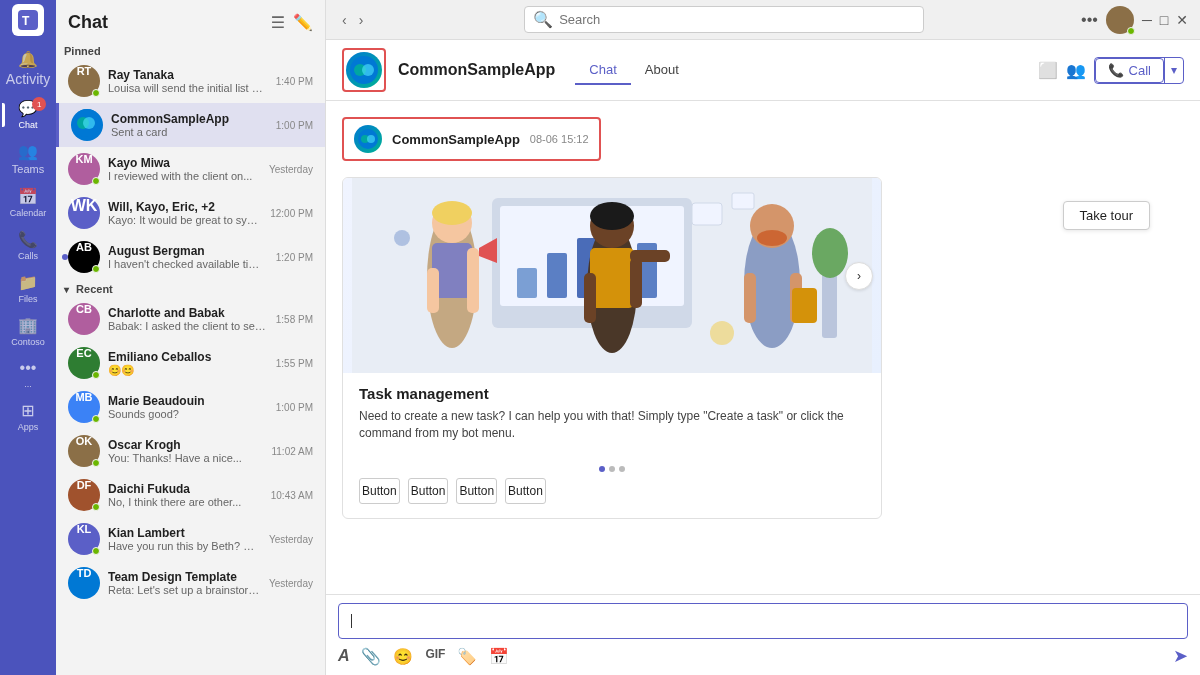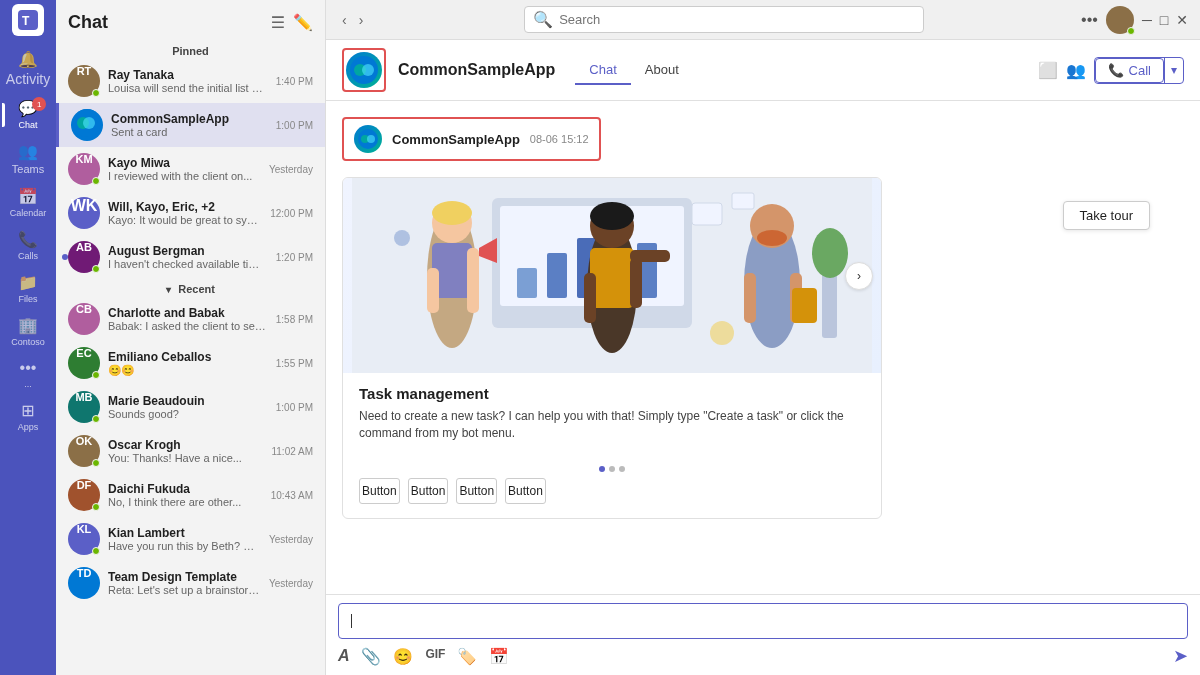--- a/index.html
+++ b/index.html
@@ -50,21 +50,20 @@
     .chat-header {
       padding: 12px 12px 8px;
       display: flex; align-items: center; justify-content: space-between;
     }
     .chat-title { font-size: 18px; font-weight: 600; color: #1f1f1f; }
     .chat-header-icons { display: flex; gap: 8px; color: #666; font-size: 16px; cursor: pointer; }
 
     .section-label {
       font-size: 11px; font-weight: 600; color: #444;
       padding: 4px 8px 2px;
-      text-align: center;
     }
     .collapse-icon { font-size: 10px; margin-right: 4px; }
 
     .chat-list { overflow-y: auto; flex: 1; }
     .chat-item {
       display: flex; align-items: center; padding: 6px 12px;
       cursor: pointer; gap: 8px; position: relative;
     }
     .chat-item.active { background: #e0e0f0; border-left: 3px solid #5b5fc7; }
     .avatar {
@@ -344,21 +343,21 @@
 
     </div>
     <div class="chat-info">
       <div class="chat-name">Will, Kayo, Eric, +2</div>
       <div class="chat-preview">Kayo: It would be great to sync...</div>
     </div>
     <div class="chat-time">12:00 PM</div>
   </div>
       <div class="chat-item">
     <span class="unread-dot"></span>
-    <div class="avatar" style="background:#701a75">
+    <div class="avatar" style="background:#000000">
       <span style="font-size:11px;">AB</span>
       <div class="status-dot online"></div>
     </div>
     <div class="chat-info">
       <div class="chat-name">August Bergman</div>
       <div class="chat-preview">I haven't checked available time...</div>
     </div>
     <div class="chat-time">1:20 PM</div>
   </div>
       <div class="section-label"><span class="collapse-icon">▾</span> Recent</div>
@@ -381,21 +380,21 @@
       <div class="status-dot online"></div>
     </div>
     <div class="chat-info">
       <div class="chat-name">Emiliano Ceballos</div>
       <div class="chat-preview">😊😊</div>
     </div>
     <div class="chat-time">1:55 PM</div>
   </div>
       <div class="chat-item">
 
-    <div class="avatar" style="background:#0f766e">
+    <div class="avatar" style="background:#3b82f6">
       <span style="font-size:11px;">MB</span>
       <div class="status-dot online"></div>
     </div>
     <div class="chat-info">
       <div class="chat-name">Marie Beaudouin</div>
       <div class="chat-preview">Sounds good?</div>
     </div>
     <div class="chat-time">1:00 PM</div>
   </div>
       <div class="chat-item">

